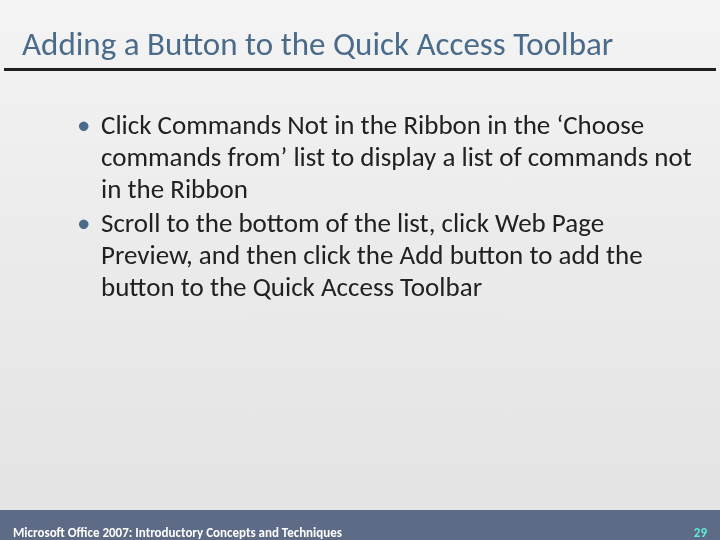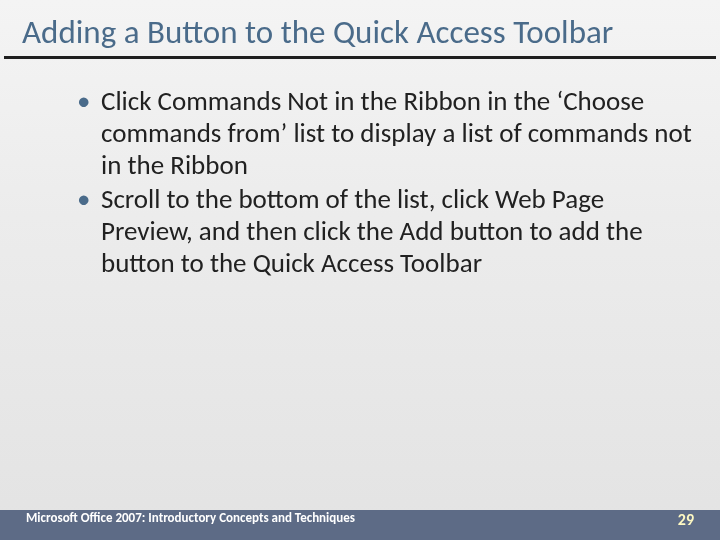--- a/index.html
+++ b/index.html
@@ -18,21 +18,21 @@
       width: 720px;
       height: 540px;
       position: relative;
       background: linear-gradient(180deg, #f4f4f4 0%, #ececec 40%, #e3e3e3 100%);
       display: flex;
       flex-direction: column;
     }
     .title-block {
       padding: 10px 18px 6px 18px;
       border-bottom: 3px solid #1f1f1f;
-      margin: 4px 4px;
+      margin: 16px 4px;
     }
     .title {
       font-size: 33px;
       font-weight: 400;
       color: #4a6b8a;
       line-height: 1.1;
     }
     .content {
       flex: 1;
       padding: 22px 22px 0 32px;
@@ -58,32 +58,32 @@
       font-size: 27px;
     }
     .footer {
       position: absolute;
       bottom: 0;
       left: 0;
       right: 0;
       height: 30px;
       background: #5d6b86;
       display: flex;
-      align-items: flex-start;
-      padding: 0 26px;
+      align-items: flex-end;
+      padding: 0 13px;
       justify-content: space-between;
     }
     .footer-text {
       color: #ffffff;
       font-size: 13px;
       font-weight: 700;
     }
     .footer-page {
-      color: #fef9c3;
-      font-size: 16px;
+      color: #5eead4;
+      font-size: 13px;
       font-weight: 700;
       margin-left: 44px;
     }
   </style>
 </head>
 <body>
 
 <div class="slide">
   <div class="title-block">
     <h1 class="title">Adding a Button to the Quick Access Toolbar</h1>

